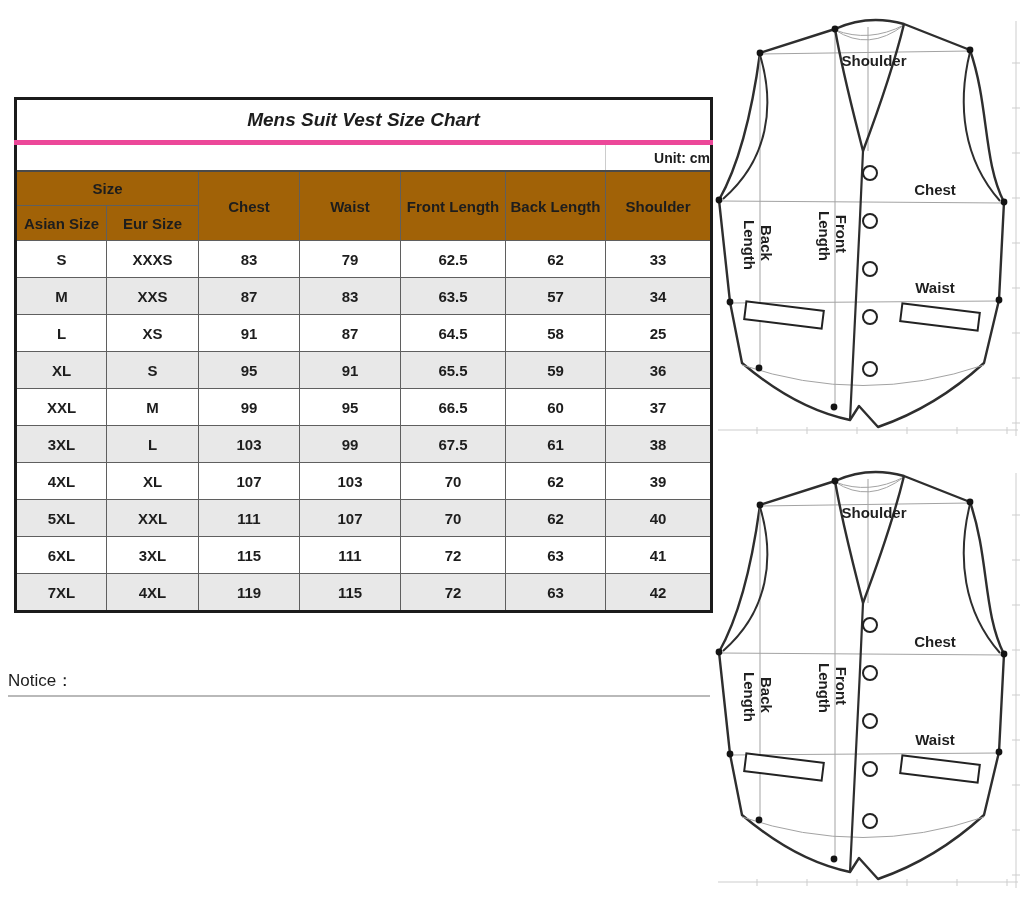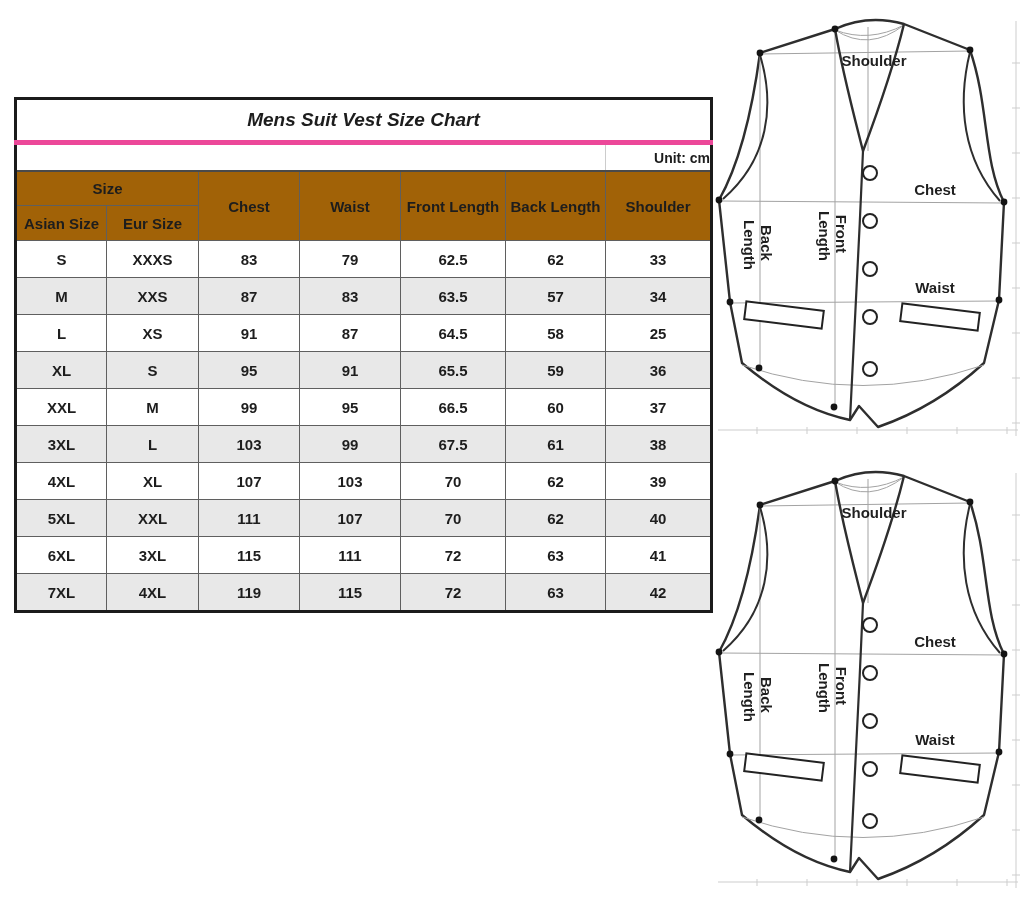--- a/index.html
+++ b/index.html
@@ -170,20 +170,21 @@
         <td>119</td>
         <td>115</td>
         <td>72</td>
         <td>63</td>
         <td>42</td>
       </tr>
     </tbody>
   </table>
 
   <div class="notice">
+    <div class="notice-heading">Notice：</div>
   </div>
 
   <div class="vest vest-top">
     <svg viewBox="0 0 312 437" xmlns="http://www.w3.org/2000/svg">
 
       <g stroke="#cdcdcd" stroke-width="1" fill="none">
         <path d="M304,18 V433"></path>
         <path d="M300,60 H308 M300,105 H308 M300,150 H308 M300,195 H308 M300,240 H308 M300,285 H308 M300,330 H308 M300,375 H308 M300,420 H308"></path>
         <path d="M6,427 H306"></path>
         <path d="M45,424 V431 M95,424 V431 M145,424 V431 M195,424 V431 M245,424 V431 M295,424 V431"></path>

